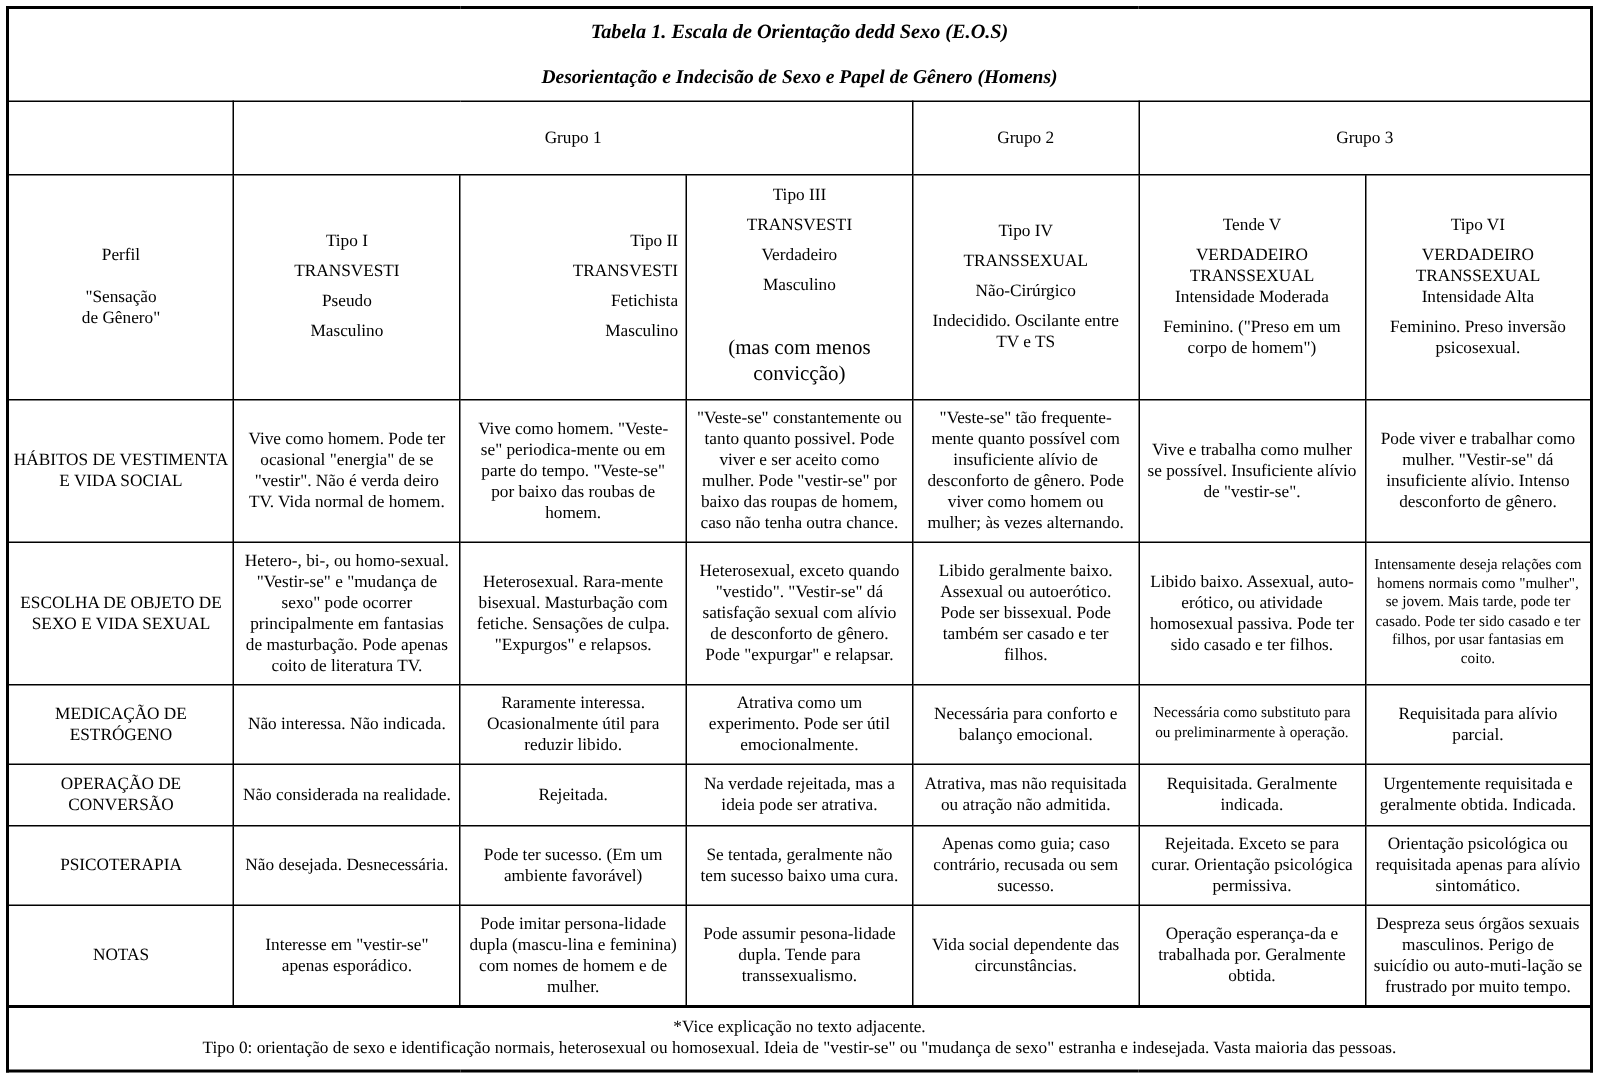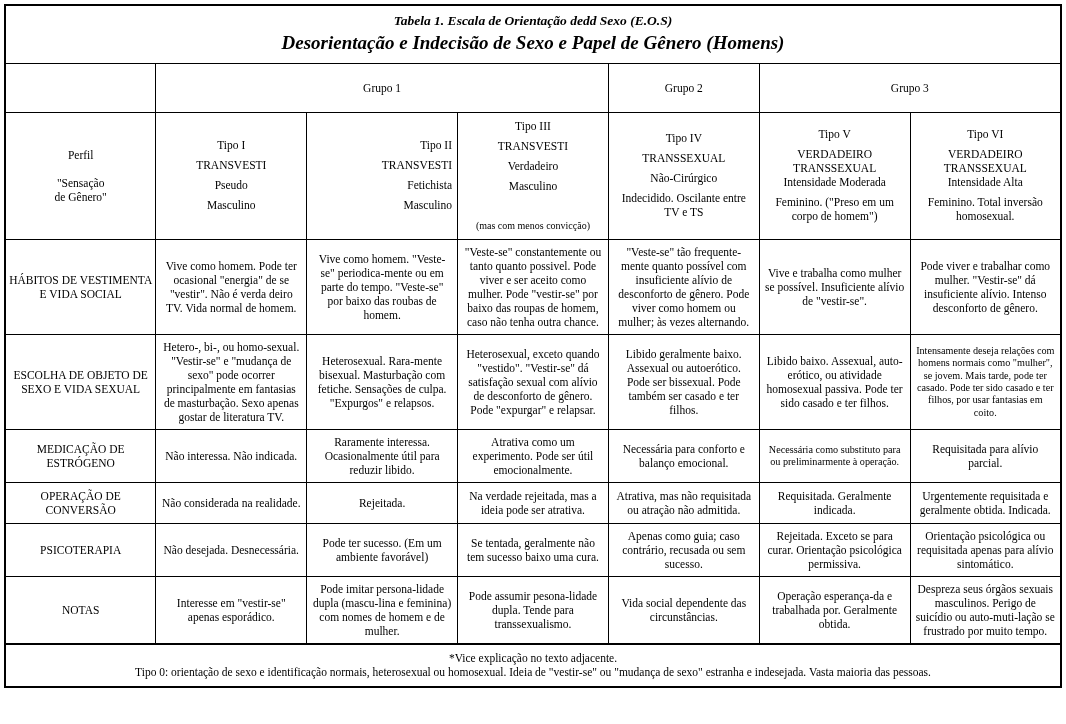--- a/index.html
+++ b/index.html
@@ -42,23 +42,23 @@
   }
   .title-line1 {
     font-style: italic;
     font-weight: bold;
     font-size: 13.5px;
     display: block;
   }
   .title-line2 {
     font-style: italic;
     font-weight: bold;
-    font-size: 19px;
+    font-size: 13px;
     display: block;
-    margin-top: 2px;
+    margin-top: 14px;
   }
   .group-head {
     font-weight: bold;
     font-size: 13px;
     padding: 17px 4px !important;
   }
   .blank-corner { border-left: 2px solid #000; }
   .profile-cell {
     font-size: 12px;
     line-height: 1.5;
@@ -66,21 +66,21 @@
   .profile-cell .p1 { display: block; }
   .profile-cell .p2 { display: block; margin-top: 14px; }
   .profile-cell .p3 { display: block; }
   .typecol {
     font-size: 12.5px;
     line-height: 1.55;
     padding: 6px 5px 7px 5px !important;
   }
   .typecol .l { display: block; }
   .typecol .sp { display: block; height: 6px; }
-  .typecol .small { font-size: 10px; display: block; margin-top: 27px; }
+  .typecol .small { font-size: 14px; display: block; margin-top: 27px; }
   .rowlabel {
     font-size: 11.5px;
     line-height: 1.3;
     padding: 6px 3px !important;
   }
   .cellbody {
     font-size: 11px;
     line-height: 1.3;
     padding: 5px 5px !important;
   }
@@ -150,50 +150,50 @@
         <td class="typecol" style="width:150px;">
           <span class="l">Tipo IV</span>
           <span class="sp"></span>
           <span class="l">TRANSSEXUAL</span>
           <span class="sp"></span>
           <span class="l">Não-Cirúrgico</span>
           <span class="sp"></span>
           <span class="l">Indecidido. Oscilante entre TV e TS</span>
         </td>
         <td class="typecol" style="width:152px;">
-          <span class="l">Tipo V</span>
+          <span class="l">Tende V</span>
           <span class="sp"></span>
           <span class="l">VERDADEIRO TRANSSEXUAL</span>
           <span class="l">Intensidade Moderada</span>
           <span class="sp"></span>
           <span class="l">Feminino. ("Preso em um corpo de homem")</span>
         </td>
         <td class="typecol">
           <span class="l">Tipo VI</span>
           <span class="sp"></span>
           <span class="l">VERDADEIRO TRANSSEXUAL</span>
           <span class="l">Intensidade Alta</span>
           <span class="sp"></span>
-          <span class="l">Feminino. Total inversão homosexual.</span>
+          <span class="l">Feminino. Preso inversão psicosexual.</span>
         </td>
       </tr>
 
       <tr>
         <td class="rowlabel">HÁBITOS DE VESTIMENTA E VIDA SOCIAL</td>
         <td class="cellbody">Vive como homem. Pode ter ocasional "energia" de se "vestir". Não é verda deiro TV. Vida normal de homem.</td>
         <td class="cellbody">Vive como homem. "Veste-se" periodica-mente ou em parte do tempo. "Veste-se" por baixo das roubas de homem.</td>
         <td class="cellbody">"Veste-se" constantemente ou tanto quanto possivel. Pode viver e ser aceito como mulher. Pode "vestir-se" por baixo das roupas de homem, caso não tenha outra chance.</td>
         <td class="cellbody">"Veste-se" tão frequente-mente quanto possível com insuficiente alívio de desconforto de gênero. Pode viver como homem ou mulher; às vezes alternando.</td>
         <td class="cellbody">Vive e trabalha como mulher se possível. Insuficiente alívio de "vestir-se".</td>
         <td class="cellbody">Pode viver e trabalhar como mulher. "Vestir-se" dá insuficiente alívio. Intenso desconforto de gênero.</td>
       </tr>
 
       <tr>
         <td class="rowlabel">ESCOLHA DE OBJETO DE SEXO E VIDA SEXUAL</td>
-        <td class="cellbody">Hetero-, bi-, ou homo-sexual. "Vestir-se" e "mudança de sexo" pode ocorrer principalmente em fantasias de masturbação. Sexo apenas gostar de literatura TV.</td>
+        <td class="cellbody">Hetero-, bi-, ou homo-sexual. "Vestir-se" e "mudança de sexo" pode ocorrer principalmente em fantasias de masturbação. Pode apenas coito de literatura TV.</td>
         <td class="cellbody">Heterosexual. Rara-mente bisexual. Masturbação com fetiche. Sensações de culpa. "Expurgos" e relapsos.</td>
         <td class="cellbody">Heterosexual, exceto quando "vestido". "Vestir-se" dá satisfação sexual com alívio de desconforto de gênero. Pode "expurgar" e relapsar.</td>
         <td class="cellbody">Libido geralmente baixo. Assexual ou autoerótico. Pode ser bissexual. Pode também ser casado e ter filhos.</td>
         <td class="cellbody">Libido baixo. Assexual, auto-erótico, ou atividade homosexual passiva. Pode ter sido casado e ter filhos.</td>
         <td class="cellbody tiny">Intensamente deseja relações com homens normais como "mulher", se jovem. Mais tarde, pode ter casado. Pode ter sido casado e ter filhos, por usar fantasias em coito.</td>
       </tr>
 
 
       <tr>
         <td class="rowlabel">MEDICAÇÃO DE ESTRÓGENO</td>

